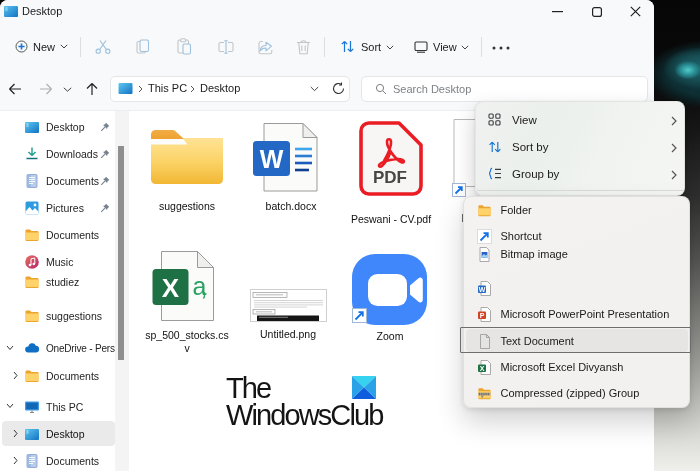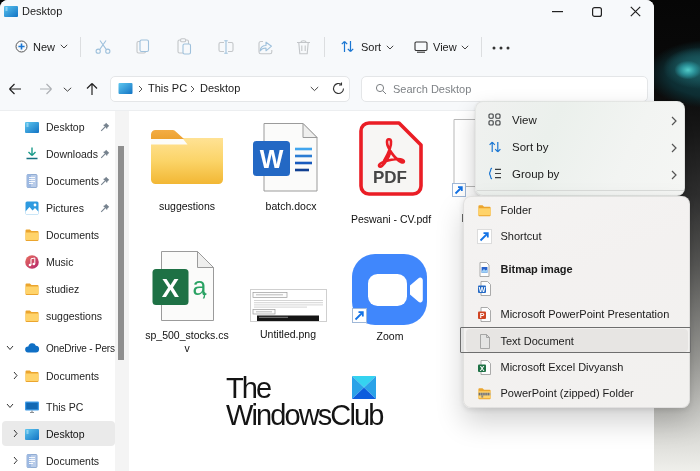--- a/index.html
+++ b/index.html
@@ -276,21 +276,21 @@
                 <stop offset="1" stop-color="#b3246d"></stop>
               </linearGradient>
             </defs>
             <path d="M7,11 V4.8 L10.8,4 V10" stroke="#fff" stroke-width="1" fill="none"></path>
             <circle cx="6" cy="11" r="1.3" fill="#fff"></circle>
             <circle cx="9.8" cy="10" r="1.3" fill="#fff"></circle>
           </svg>
         <div class="txt">Music</div>
       </div>
 
-      <div class="srow" style="top:165px;padding-left:19px;">
+      <div class="srow" style="top:158px;padding-left:19px;">
         <svg class="ic" width="16" height="16" viewBox="0 0 16 16">
             <path d="M1.5,3.5 a1,1 0 0 1 1,-1 h3.4 l1.6,1.6 h6 a1,1 0 0 1 1,1 v8 a1,1 0 0 1 -1,1 h-11 a1,1 0 0 1 -1,-1 Z" fill="#eba52e"></path>
             <path d="M1.5,5.6 h13 v6.5 a1,1 0 0 1 -1,1 h-11 a1,1 0 0 1 -1,-1 Z" fill="#ffd36a"></path>
           </svg>
         <div class="txt">studiez</div>
       </div>
 
       <div class="srow" style="top:192px;">
         <svg class="ic" width="16" height="16" viewBox="0 0 16 16">
             <path d="M1.5,3.5 a1,1 0 0 1 1,-1 h3.4 l1.6,1.6 h6 a1,1 0 0 1 1,1 v8 a1,1 0 0 1 -1,1 h-11 a1,1 0 0 1 -1,-1 Z" fill="#eba52e"></path>
@@ -508,21 +508,21 @@
         </svg>
       <div class="m2txt">Folder</div>
     </div>
     <div class="m2row" style="top:27.2px;">
       <svg class="m2ic" width="15" height="15" viewBox="0 0 15 15">
           <rect x="0.5" y="0.5" width="14" height="14" fill="#fff" stroke="#dcdcdc" stroke-width="1"></rect>
           <path d="M3.5,11.5 L10.5,4.5 M10.8,8.5 V4.2 H6.5" fill="none" stroke="#1473e6" stroke-width="1.8"></path>
         </svg>
       <div class="m2txt">Shortcut</div>
     </div>
-    <div class="m2row" style="top:60px;font-weight:bold;">
+    <div class="m2row" style="top:45px;">
       <svg class="m2ic" width="15" height="15" viewBox="0 0 15 15">
           <path d="M3,0.5 h6.5 l2.5,2.5 v11.5 h-9 Z" fill="#fdfdfd" stroke="#a0a0a0" stroke-width="0.9"></path>
           <rect x="4.6" y="5" width="5.8" height="5.8" fill="#2962cb"></rect>
           <path d="M4.6,9.2 L7,7 L8.6,8.6 L9.6,7.8 L10.4,8.6 V10.8 H4.6 Z" fill="#9fd0f5"></path>
         </svg>
       <div class="m2txt">Bitmap image</div>
     </div>
     <div class="m2row" style="top:79.6px;">
       <svg class="m2ic" width="15" height="15" viewBox="0 0 15 15">
           <path d="M4,0.5 h6.5 l3,3 v11 h-9.5 Z" fill="#fdfdfd" stroke="#a0a0a0" stroke-width="0.9"></path>
@@ -556,17 +556,17 @@
     <div class="m2row" style="top:184.4px;">
       <svg class="m2ic" width="15" height="15" viewBox="0 0 16 16">
           <path d="M1.5,3.5 a1,1 0 0 1 1,-1 h3.4 l1.6,1.6 h6 a1,1 0 0 1 1,1 v8 a1,1 0 0 1 -1,1 h-11 a1,1 0 0 1 -1,-1 Z" fill="#eba52e"></path>
           <path d="M1.5,5.6 h13 v6.5 a1,1 0 0 1 -1,1 h-11 a1,1 0 0 1 -1,-1 Z" fill="#ffd36a"></path>
           <rect x="1.5" y="7.2" width="13" height="2.8" fill="#b6b2a7"></rect>
           <g stroke="#4e4a42" stroke-width="0.8">
             <path d="M2.5,7.2 v2.8 M4.5,7.2 v2.8 M6.5,7.2 v2.8 M8.5,7.2 v2.8 M10.5,7.2 v2.8 M12.5,7.2 v2.8"></path>
           </g>
           <rect x="4.6" y="10" width="2" height="2.4" fill="#8f8b81"></rect>
         </svg>
-      <div class="m2txt">PowerPoint (zipped) Folder</div>
+      <div class="m2txt">Compressed (zipped) Group</div>
     </div>
     <div id="hl-box"></div>
   </div>
 </div>
 
 </body></html>

